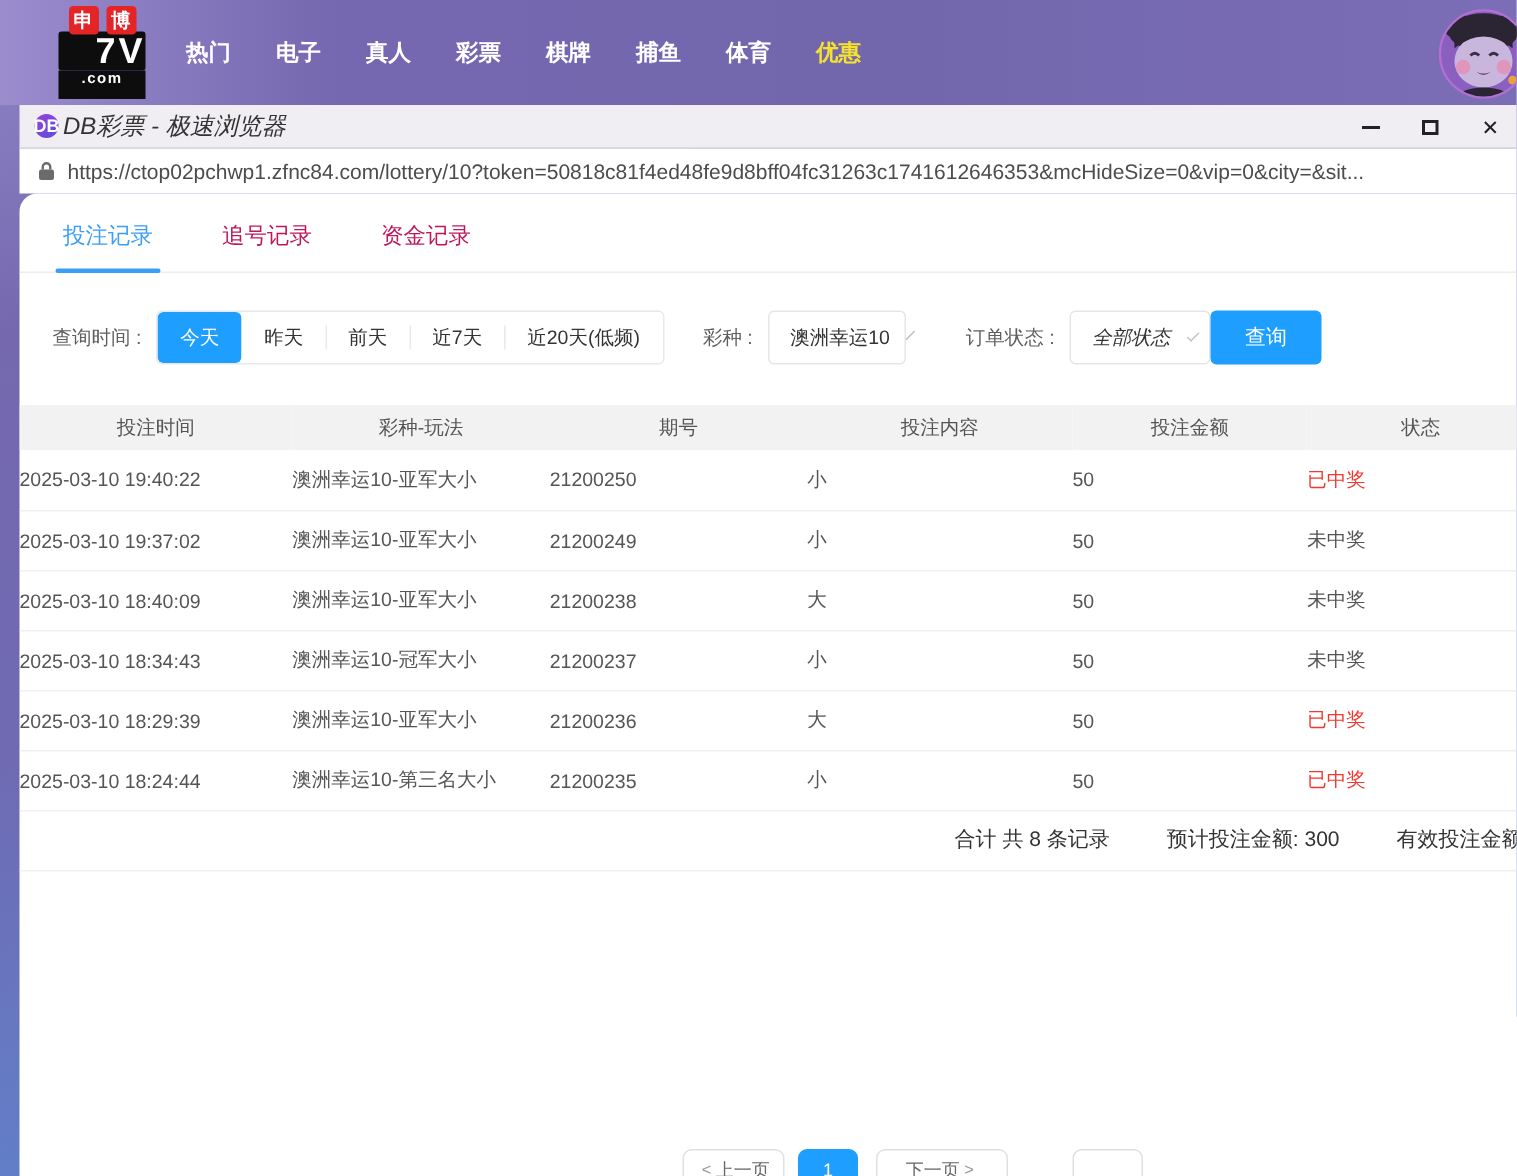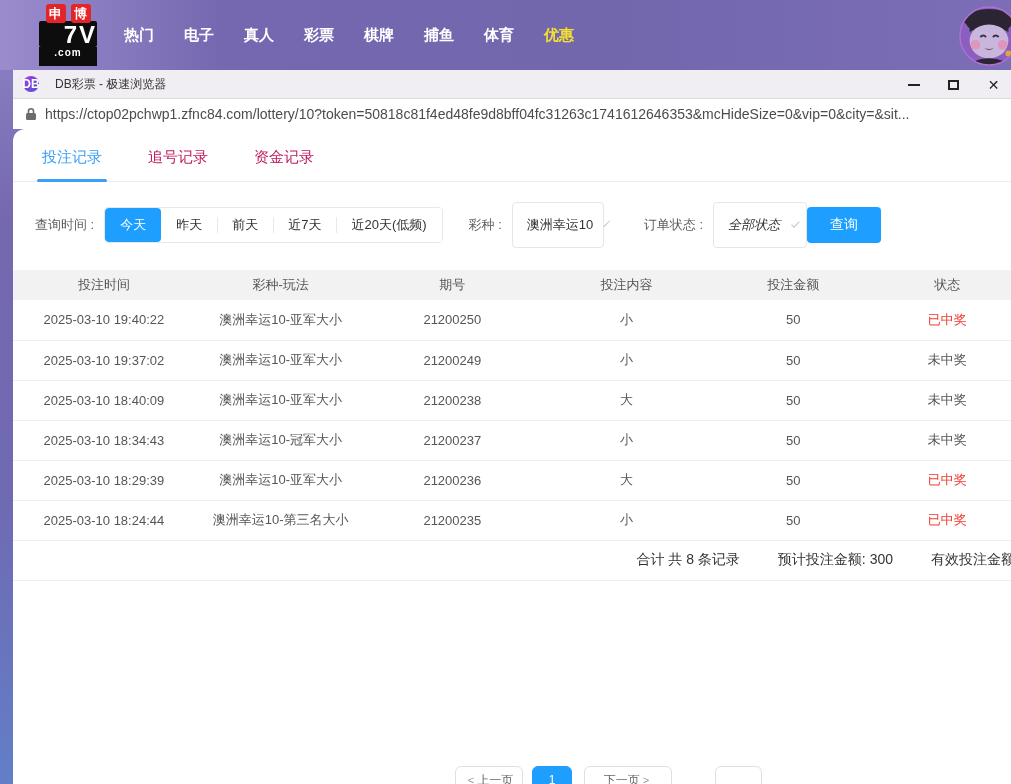--- a/index.html
+++ b/index.html
@@ -27,21 +27,21 @@
   .nav-item.highlight { color:#f5e22f; }
   .avatar { position:absolute; top:5px; left:958px; width:62px; height:62px; cursor:pointer; }
 
   
   .window { position:absolute; left:13px; top:70px; width:1010px; height:740px; }
   .titlebar { height:29px; background:#f0eef2; display:flex; align-items:center; padding-left:10px;
     border-bottom:1px solid #dcdadf; position:relative; }
   .favicon { width:16px; height:16px; border-radius:50%;
     background:linear-gradient(135deg,#9b3fe0,#5a4fd4); color:#fff; font-size:12px; font-weight:bold;
     display:flex; align-items:center; justify-content:center; flex:0 0 auto;text-align:right; }
-  .title-text { font-size:12px; color:#333; margin-left:16px; white-space:nowrap; }
+  .title-text { font-size:16px; color:#333; margin-left:3px; white-space:nowrap;font-style:italic; }
   .win-controls { position:absolute; top:0; left:892px; height:29px; display:flex; align-items:center; gap:23px; }
   .win-btn { width:17px; height:17px; display:flex; align-items:center; justify-content:center; cursor:pointer; }
   .ic-min { width:12px; height:0; border-bottom:2px solid #222; display:block; }
   .ic-max { width:11px; height:10px; border:2px solid #222; display:block; }
   .ic-close { font-size:14px; color:#222; line-height:1; }
 
   .urlbar { height:30px; background:#fff; display:flex; align-items:center; padding:0 12px; overflow:hidden; }
   .lock-icon { flex:0 0 auto; margin-right:8px; }
   .url-text { font-size:14px; color:#4c4c4c; white-space:nowrap; overflow:hidden; }
 
@@ -57,36 +57,36 @@
 
   .filter-row { display:flex; align-items:center; margin-top:25px; padding-left:22px; height:36px; }
   .filter-label { font-size:13px; color:#5f5f5f; white-space:nowrap; }
   .time-group { display:flex; border:1px solid #e8e8e8; border-radius:4px; margin-left:10px; overflow:hidden; }
   .time-opt { font-size:13px; color:#333; line-height:34px; padding:0 15px; cursor:pointer;
     position:relative; white-space:nowrap; background:#fff; }
   .time-opt + .time-opt::before { content:""; position:absolute; left:0; top:9px; bottom:9px; width:1px; background:#e9e9e9; }
   .time-opt.active { background:#1e9fff; color:#fff; border-radius:4px; }
   .time-opt.active + .time-opt::before { display:none; }
   .select-box { display:flex; align-items:center; justify-content:space-between; border:1px solid #e6e6e6;
-    border-radius:4px; height:46px; padding:0 10px 0 14px; margin-left:10px; cursor:pointer; background:#fff; }
+    border-radius:4px; height:36px; padding:0 10px 0 14px; margin-left:10px; cursor:pointer; background:#fff; }
   .select-value { font-size:13px; color:#333; white-space:nowrap; }
   .chevron { width:8px; height:8px; border-right:1.5px solid #c0c4cc; border-bottom:1.5px solid #c0c4cc;
     transform:rotate(45deg) translateY(-2px); margin-left:12px; }
   .lbl-lottery { margin-left:26px; }
   .lbl-status { margin-left:40px; }
   .sel-lottery { width:92px; }
   .sel-status { width:94px;font-style:italic; }
   .query-btn { width:74px; height:36px; background:#1e9fff; color:#fff; border:none;
     border-radius:4px; font-size:14px; cursor:pointer; font-family:inherit; }
 
   .bet-table { width:100%; border-collapse:collapse; table-layout:fixed; margin-top:27px; }
   .bet-table col.c1{width:18%} .bet-table col.c2{width:17%} .bet-table col.c3{width:17%}
   .bet-table col.c4{width:17.5%} .bet-table col.c5{width:15.5%} .bet-table col.c6{width:15%}
   .bet-table th { background:#f2f2f2; font-size:13px; font-weight:normal; color:#555; height:30px; text-align:center; }
-  .bet-table td { font-size:13px; color:#555; height:40px; text-align:center; border-bottom:1px solid #efefef; }
+  .bet-table td { font-size:13px; color:#555; height:40px; border-bottom:1px solid #efefef; }
   td.status-cell.won { color:#f1392f; }
 
   .summary-row { display:flex; justify-content:flex-end; align-items:center; gap:38px;
     height:40px; border-bottom:1px solid #efefef; padding-right:8px; font-size:14px; color:#333; white-space:nowrap; }
 
   .pagination { position:absolute; top:637px; left:442px; display:flex; align-items:center; }
   .pg-btn { height:28px; border:1px solid #e0e0e0; border-radius:6px; background:#fff; color:#666;
     font-size:12px; display:flex; align-items:center; justify-content:center; cursor:pointer;
     white-space:nowrap; font-family:inherit; }
   .pg-prev { width:68px; }

